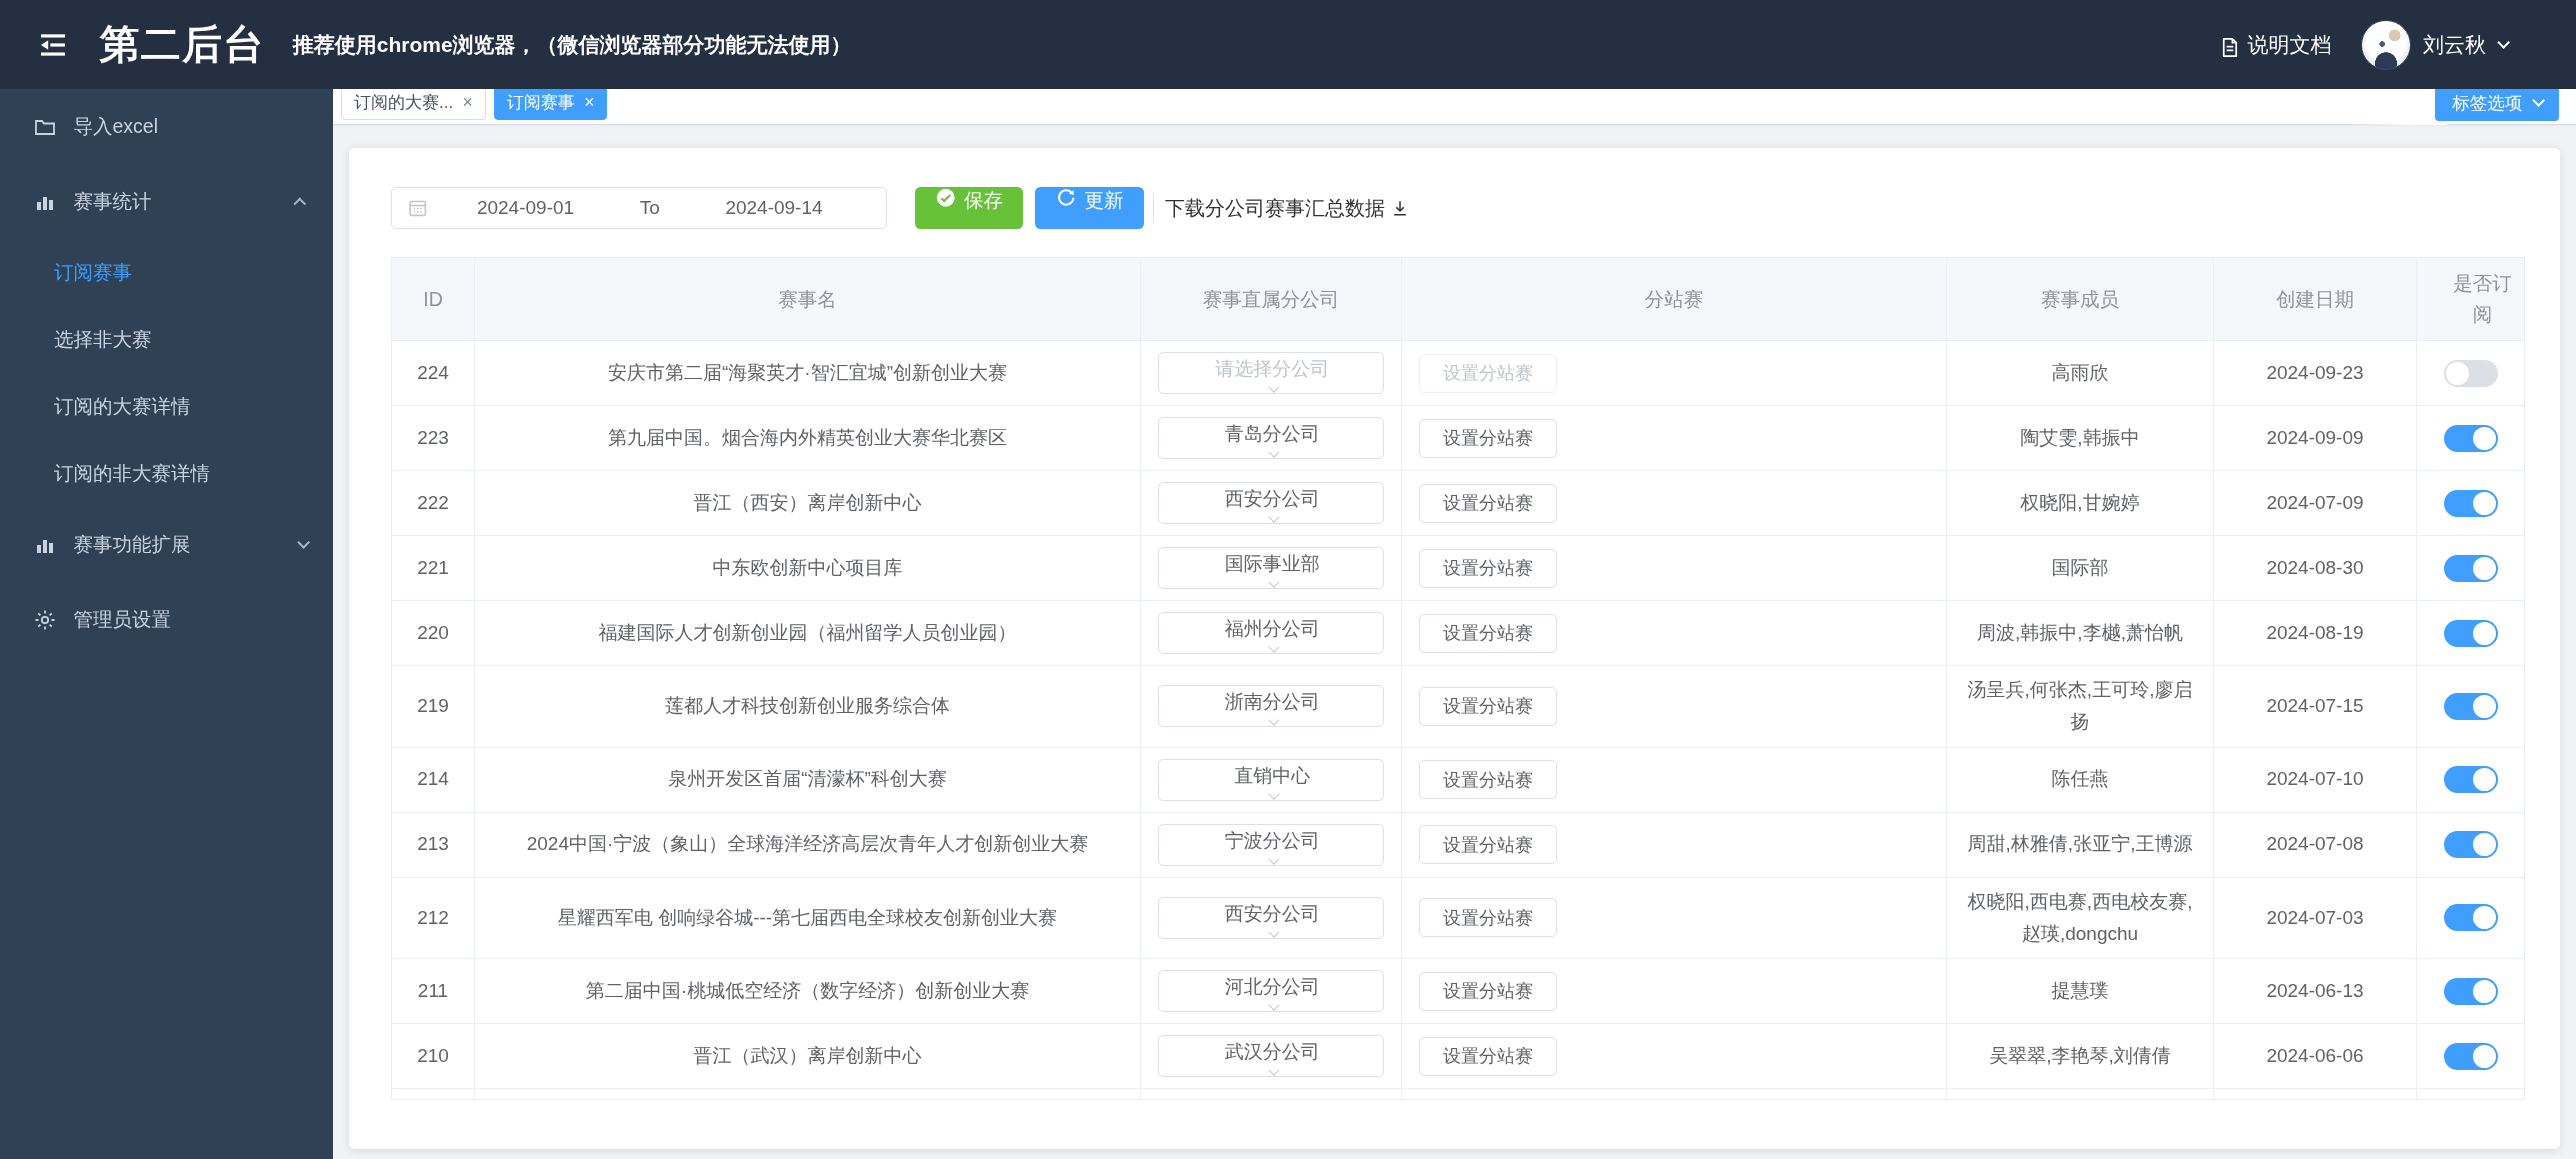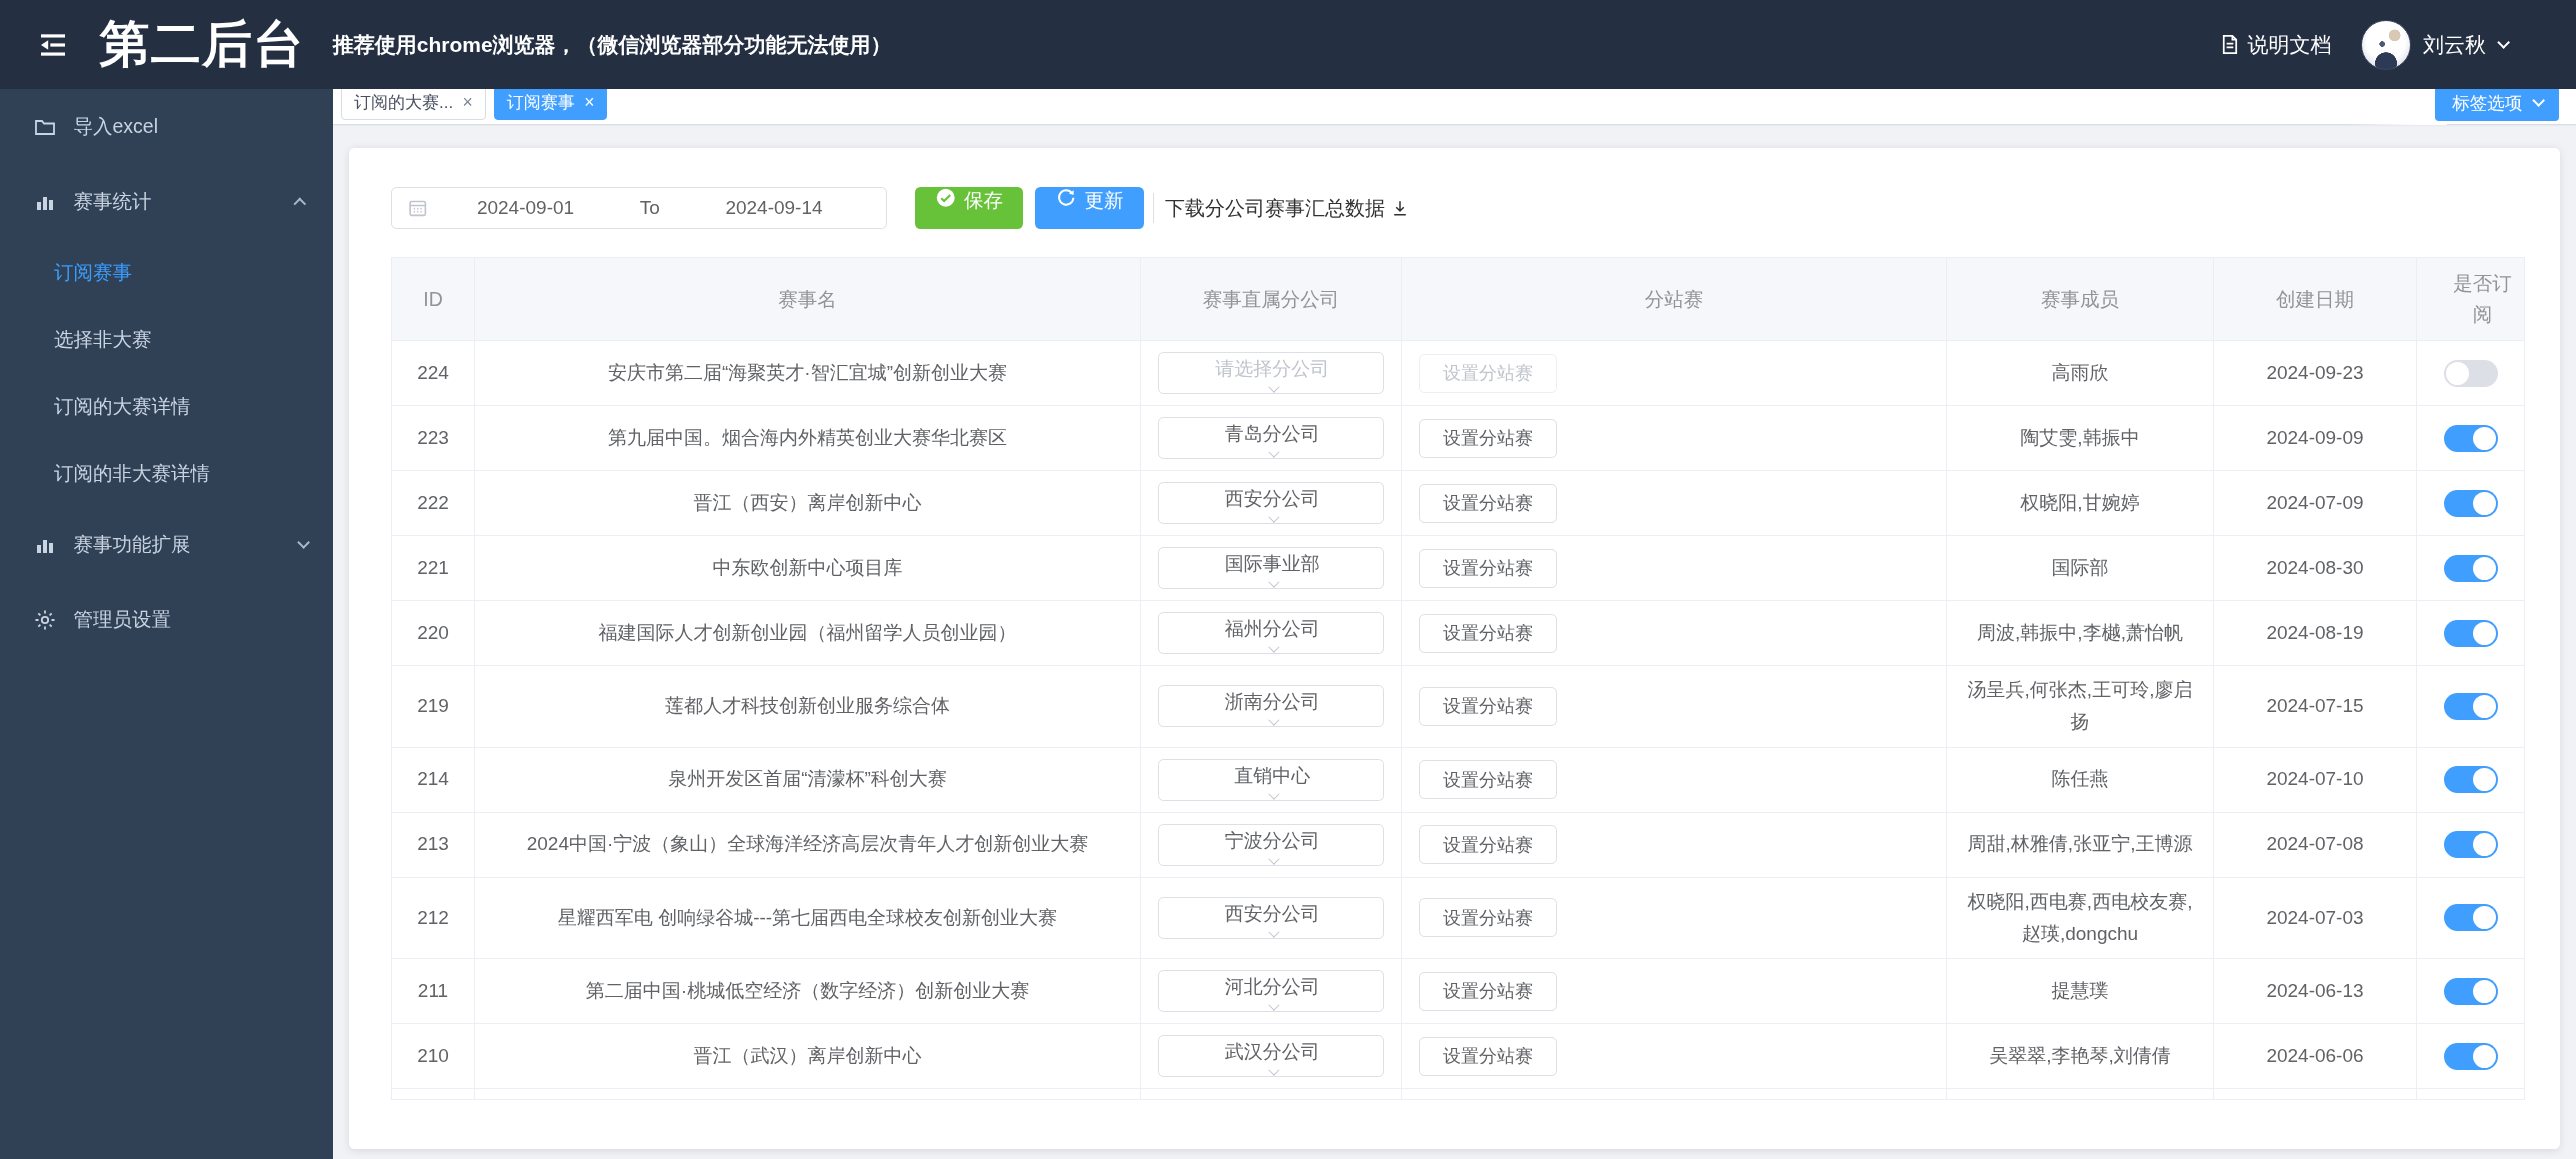--- a/index.html
+++ b/index.html
@@ -2,24 +2,24 @@
 <html style="font-size:10.7px"><head>
 <meta charset="utf-8">
 <style>
   * { margin:0; padding:0; box-sizing:border-box; }
   html,body { width:2576px; height:1159px; overflow:hidden; }
   body { font-family:"Liberation Sans","DejaVu Sans",sans-serif; font-size:19px; color:#303133; background:#f0f2f5; }
 
   
   .topbar { position:absolute; left:0; top:0; width:2576px; height:89px; background:#242f42; display:flex; align-items:center; color:#fff; z-index:30; }
   .hamburger { margin-left:35px; width:35px; height:35px; display:flex; align-items:center; justify-content:center; cursor:pointer; }
-  .brand { margin-left:29.5px; font-size:50px; font-weight:700; letter-spacing:1.3px; }
+  .brand { margin-left:29.5px; font-size:40px; font-weight:700; letter-spacing:1.3px; }
   .subtitle { margin-left:28px; font-size:21px; font-weight:600; }
   .top-right { margin-left:auto; display:flex; align-items:center; padding-right:70px; gap:12px; }
-  .docs { display:flex; align-items:center; gap:6.7px; font-size:21px; cursor:pointer; }
+  .docs { display:flex; align-items:flex-end; gap:6.7px; font-size:21px; cursor:pointer; }
   .avatar { width:50px; height:50px; border-radius:50%; margin-left:17.5px;
     background:
       radial-gradient(circle at 50% 88%, #2c3a55 0 22%, rgba(44,58,85,0) 23%),
       radial-gradient(circle at 68% 30%, #d8c9b4 0 12%, rgba(216,201,180,0) 13%),
       radial-gradient(circle at 42% 48%, #4a5a77 0 7%, rgba(74,90,119,0) 8%),
       radial-gradient(circle at 50% 42%, #ffffff 0 52%, #e9ebf0 70%, #cfd5e0 100%);
     border:1.3px solid #3a465c; }
   .username { font-size:21px; display:flex; align-items:center; gap:10.7px; cursor:pointer; }
   .chev { display:inline-block; width:9.4px; height:9.4px; border-right:2px solid currentColor; border-bottom:2px solid currentColor; }
   .chev.down { transform:rotate(45deg) translateY(-2.7px); }

